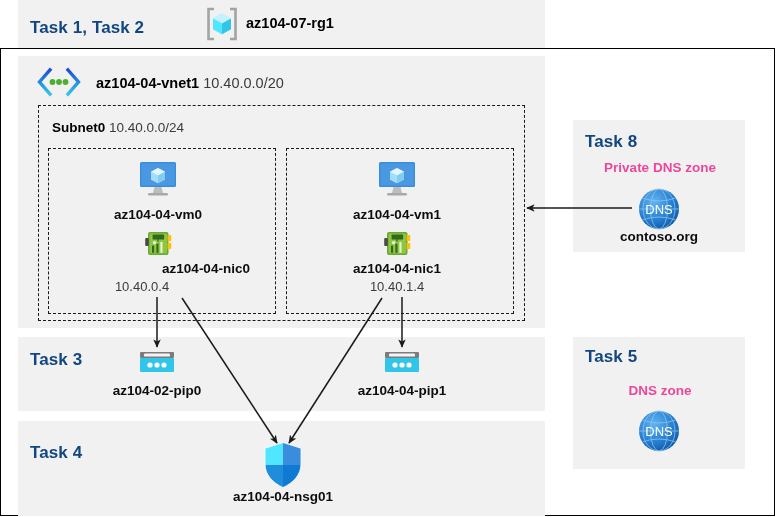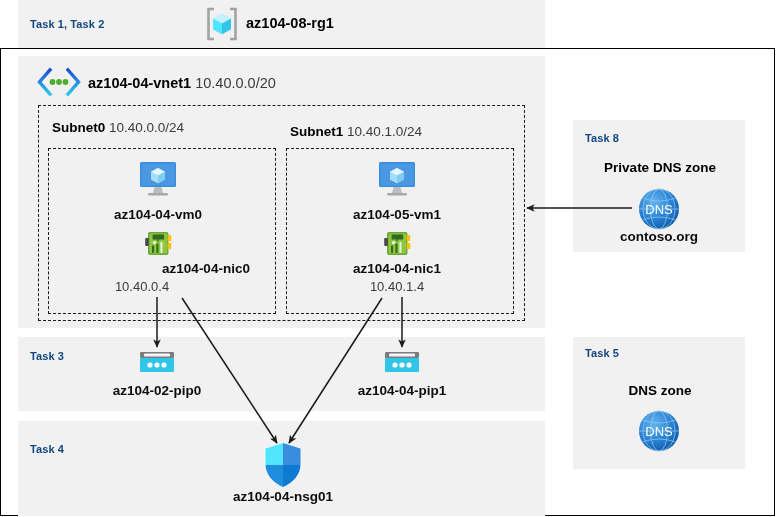--- a/index.html
+++ b/index.html
@@ -23,21 +23,21 @@
   
   .panel {
     position: absolute;
     background: #f1f1f1;
     box-sizing: border-box;
   }
   .task-label {
     position: absolute;
     color: #11467f;
     font-weight: bold;
-    font-size: 11px;
+    font-size: 17px;
     letter-spacing: 0.1px;
     white-space: nowrap;
   }
   
   #rg-header {
     left: 18px; top: 0px;
     width: 527px; height: 48px;
   }
   
   #rg-box {
@@ -107,21 +107,21 @@
     white-space: nowrap;
     color: #1a1a1a;
   }
   .hdr-title b { font-weight: bold; color: #000; }
   .hdr-title .cidr { font-weight: normal; color: #3b3b3b; }
 
   .zone-title {
     position: absolute;
     font-size: 13.5px;
     font-weight: bold;
-    color: #000000;
+    color: #ec4899;
     white-space: nowrap;
     transform: translateX(-50%);
     text-align: center;
   }
 
   
   .icon { position: absolute; }
   svg { display: block; overflow: visible; }
 
   
@@ -147,51 +147,48 @@
     <svg width="36" height="36" viewBox="0 0 36 36">
       <path d="M10 3 L4.5 3 L4.5 33 L10 33" fill="none" stroke="#a3a3a3" stroke-width="2.6"></path>
       <path d="M26 3 L31.5 3 L31.5 33 L26 33" fill="none" stroke="#a3a3a3" stroke-width="2.6"></path>
       <polygon points="18,7.5 27,12.4 27,23.2 18,28.2 9,23.2 9,12.4" fill="#9cebff"></polygon>
       <polygon points="18,7.5 27,12.4 18,17.6 9,12.4" fill="#c3f1ff"></polygon>
       <polygon points="18,17.6 27,12.4 27,23.2 18,28.2" fill="#32c5ea"></polygon>
       <polygon points="18,17.6 18,28.2 9,23.2 9,12.4" fill="#50e6ff"></polygon>
     </svg>
   </div>
   <div class="hdr-title" style="left:246px; top:15px;">
-    <b>az104-08-rg1</b>
+    <b>az104-07-rg1</b>
   </div>
 
   <div class="panel" id="vnet-box"></div>
 
   <div class="icon" style="left:36px; top:68px;">
     <svg width="46" height="28" viewBox="0 0 46 28">
       <defs>
         <linearGradient id="vg1" x1="0" y1="0" x2="0" y2="1">
           <stop offset="0%" stop-color="#1b4fd6"></stop>
           <stop offset="100%" stop-color="#32c5ea"></stop>
         </linearGradient>
       </defs>
       <path d="M14 2 L3.5 14 L14 26" fill="none" stroke="url(#vg1)" stroke-width="3.4" stroke-linecap="square" stroke-linejoin="miter"></path>
       <path d="M32 2 L42.5 14 L32 26" fill="none" stroke="url(#vg1)" stroke-width="3.4" stroke-linecap="square" stroke-linejoin="miter"></path>
       <circle cx="16.5" cy="14" r="2.9" fill="#4caf2f"></circle>
       <circle cx="23" cy="14" r="2.9" fill="#4caf2f"></circle>
       <circle cx="29.5" cy="14" r="2.9" fill="#4caf2f"></circle>
     </svg>
   </div>
-  <div class="hdr-title" style="left:88px; top:75px;">
+  <div class="hdr-title" style="left:96px; top:75px;">
     <b>az104-04-vnet1</b><span>&nbsp;</span><span class="cidr">10.40.0.0/20</span>
   </div>
 
   <div id="subnets-wrap"></div>
 
   <div class="subnet-title" style="left:52px; top:120px;text-align:right;">
     <b>Subnet0</b><span>&nbsp;</span><span class="cidr">10.40.0.0/24</span>
-  </div>
-  <div class="subnet-title" style="left:290px; top:124px;">
-    <b>Subnet1</b><span>&nbsp;</span><span class="cidr">10.40.1.0/24</span>
   </div>
 
   <div class="subnet-inner" id="subnet0-inner"></div>
   <div class="subnet-inner" id="subnet1-inner"></div>
 
   <div class="icon" style="left:136px; top:160px;">
     <svg width="44" height="40" viewBox="0 0 44 40">
       <rect x="4" y="2" width="36" height="25" rx="1.5" fill="#3a8dde"></rect>
       <rect x="5.4" y="3.4" width="33.2" height="22.2" rx="1" fill="#4a97e2"></rect>
       <polygon points="22,8 29,11.8 29,19.4 22,23.2 15,19.4 15,11.8" fill="#b9e4fb"></polygon>
@@ -227,21 +224,21 @@
       <rect x="4" y="2" width="36" height="25" rx="1.5" fill="#3a8dde"></rect>
       <rect x="5.4" y="3.4" width="33.2" height="22.2" rx="1" fill="#4a97e2"></rect>
       <polygon points="22,8 29,11.8 29,19.4 22,23.2 15,19.4 15,11.8" fill="#b9e4fb"></polygon>
       <polygon points="22,8 29,11.8 22,15.6 15,11.8" fill="#e3f5ff"></polygon>
       <polygon points="22,15.6 29,11.8 29,19.4 22,23.2" fill="#7fcdf2"></polygon>
       <polygon points="22,15.6 22,23.2 15,19.4 15,11.8" fill="#a5dcf7"></polygon>
       <path d="M18.5 27 L25.5 27 L27 33 L17 33 Z" fill="#bdbdbd"></path>
       <rect x="12" y="33" width="20" height="2.6" rx="1.3" fill="#a8a8a8"></rect>
     </svg>
   </div>
-  <div class="node-label" style="left:397px; top:207px;">az104-05-vm1</div>
+  <div class="node-label" style="left:397px; top:207px;">az104-04-vm1</div>
 
   <div class="icon" style="left:383px; top:229px;">
     <svg width="30" height="30" viewBox="0 0 30 30">
       <rect x="4" y="3" width="20.5" height="23" rx="2" fill="#6ba63b"></rect>
       <rect x="5.6" y="4.4" width="17.4" height="20.2" rx="1.4" fill="#8dc63f"></rect>
       <rect x="1.2" y="9" width="3.6" height="8" rx="1" fill="#4a4a4a"></rect>
       <rect x="23.6" y="6" width="3.6" height="6" rx="0.6" fill="#ffc107"></rect>
       <rect x="23.6" y="14" width="3.6" height="6" rx="0.6" fill="#ffc107"></rect>
       <rect x="8.6" y="5.6" width="11.5" height="5" rx="0.6" fill="#33691e"></rect>
       <circle cx="10.6" cy="13.6" r="1.7" fill="#f2f7ee"></circle>

